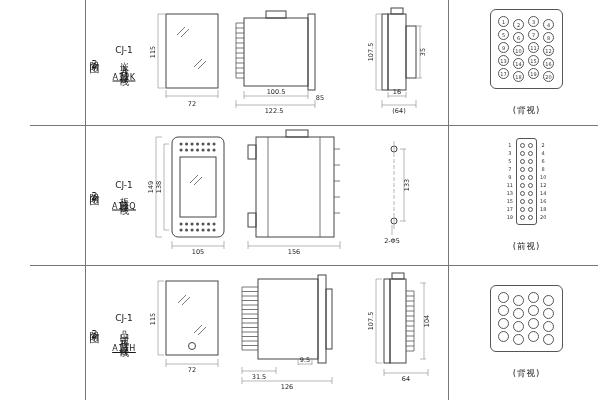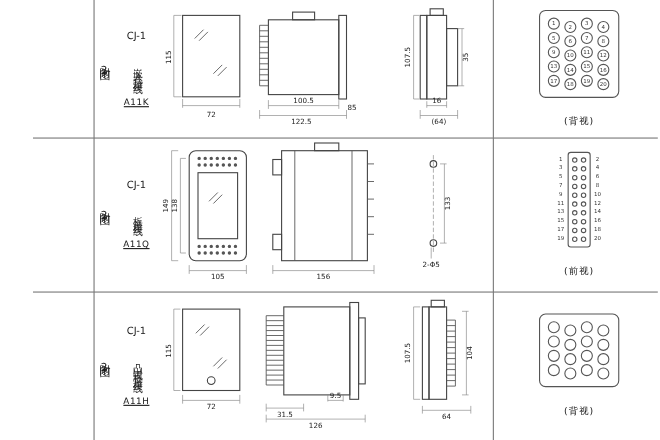--- a/index.html
+++ b/index.html
@@ -6,21 +6,21 @@
   .page{position:relative;width:600px;height:400px;background:#ffffff;overflow:hidden;
         font-family:"DejaVu Sans","Liberation Sans",sans-serif;color:#1a1a1a;}
   .gridline{position:absolute;background:#777;}
   .row{position:absolute;left:0;width:600px;}
   .row1{top:0;height:125px;}
   .row2{top:125px;height:140px;}
   .row3{top:265px;height:135px;}
   .fig-label{position:absolute;left:87px;top:50%;transform:translateY(-50%);
              writing-mode:vertical-rl;text-orientation:upright;font-size:10px;letter-spacing:3px;}
   .model-block{position:absolute;left:102px;width:44px;top:50%;transform:translateY(-50%);
-               display:flex;flex-direction:column;align-items:center;gap:16px;font-size:9px;}
+               display:flex;flex-direction:column;align-items:center;gap:0;font-size:9px;}
   .vtext{writing-mode:vertical-rl;text-orientation:upright;font-size:9px;letter-spacing:3px;}
   .code{font-size:8px;letter-spacing:0.5px;text-decoration:underline;}
   .drawing{position:absolute;left:148px;top:0;width:296px;height:100%;display:block;}
   svg .s{stroke:#444;fill:none;stroke-width:1;}
   svg .m{stroke:#555;fill:none;stroke-width:0.8;}
   svg .d{stroke:#888;fill:none;stroke-width:0.6;}
   svg .dots{stroke:#555;stroke-width:3;stroke-linecap:round;stroke-dasharray:0.1 5.4;fill:none;}
   svg text{font-family:"DejaVu Sans",sans-serif;font-size:6.5px;fill:#222;stroke:none;}
   .pin-area{position:absolute;left:455px;top:0;width:143px;height:100%;
             display:flex;flex-direction:column;align-items:center;justify-content:center;gap:16px;}

